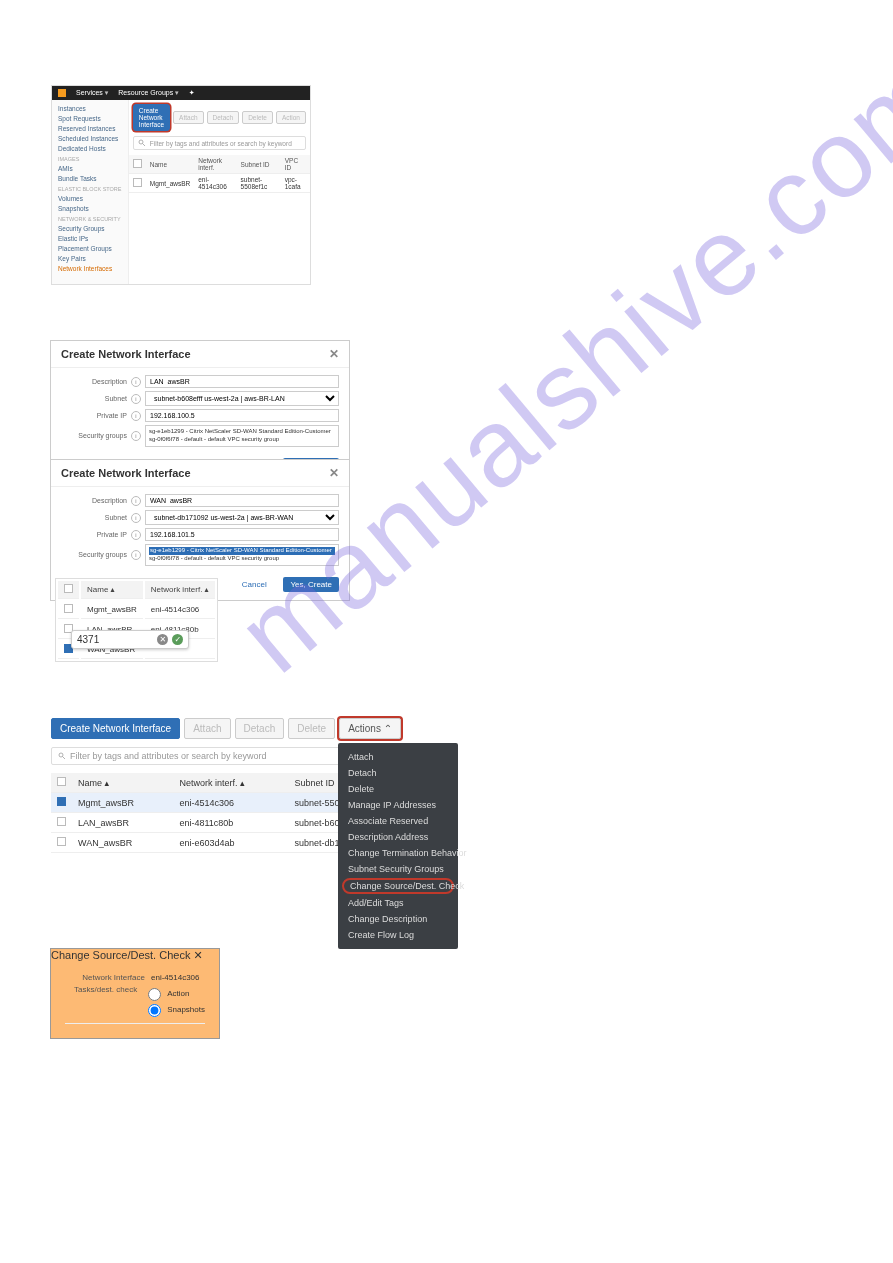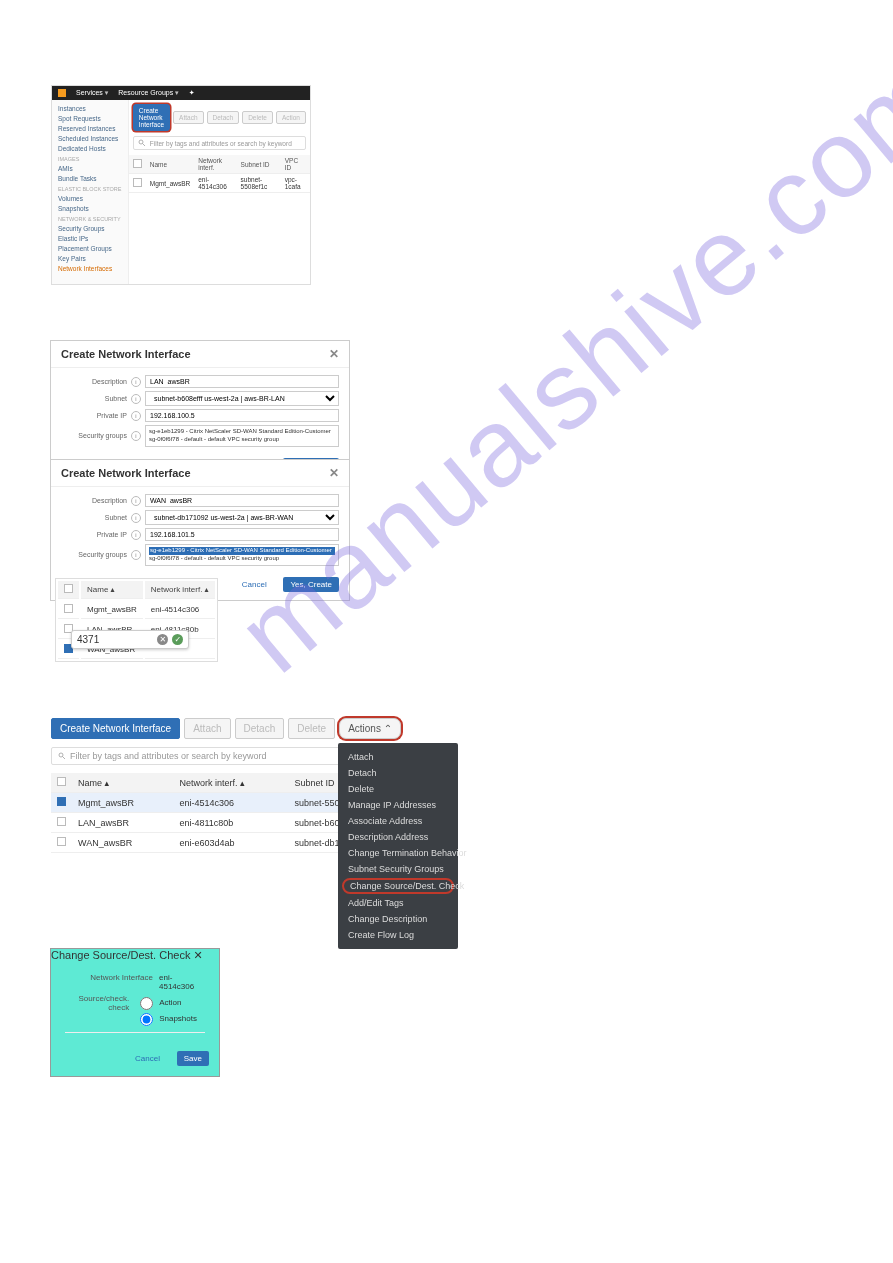--- a/index.html
+++ b/index.html
@@ -146,21 +146,21 @@
   .panel-actions .tbl2 { width: 100%; border-collapse: collapse; font-size: 9px; }
   .panel-actions .tbl2 th, .panel-actions .tbl2 td { padding: 4px 6px; text-align: left; border-bottom: 1px solid #eee; }
   .panel-actions .tbl2 th { background: #f3f3f3; font-weight: 500; }
   .panel-actions .tbl2 tr.sel-row { background: #e8f0fb; }
   .actions-btn {
     position: relative;
     border-radius: 11px;
   }
   .actions-btn.circled2 {
     box-shadow: 0 0 0 2px #c0392b;
-    border-radius: 7px;
+    border-radius: 2px;
   }
   .dropdown {
     position: absolute;
     right: -58px;
     top: 24px;
     width: 120px;
     background: #3b3f44;
     color: #dcdcdc;
     font-size: 9px;
     padding: 6px 0;
@@ -174,25 +174,25 @@
     margin: 1px 4px;
     padding: 1px 6px;
   }
 
   
   .csd {
     position: absolute;
     left: 50px; top: 948px;
     width: 170px;
     border: 1px solid #999;
-    background: #5eead4;
+    background: #fdba74;
   }
   .csd .dlg-title { font-size: 11px; }
   .csd .dlg-body { font-size: 8px; padding: 8px 14px; }
-  .csd .frow { display: flex; margin: 3px 8px; }
+  .csd .frow { display: flex; margin: 3px 0; }
   .csd .flbl { width: 86px; text-align: right; color: #555; padding-right: 6px; font-weight: 500; }
   .csd .fval { flex: 1; }
   .csd .radio { display: flex; align-items: center; gap: 3px; }
   .csd hr { border: none; border-top: 1px solid #eee; margin: 6px 0; }
   .csd .dlg-footer { padding: 4px 10px 10px; }
 </style>
 </head>
 <body>
 
 <div class="watermark">manualshive.com</div>
@@ -378,21 +378,21 @@
     <span class="btn disabled">Attach</span>
     <span class="btn disabled">Detach</span>
     <span class="btn disabled">Delete</span>
     <span class="btn actions-btn circled2" style="position:relative;">
       <span>Actions</span> <span>⌃</span>
       <div class="dropdown">
         <div class="mi">Attach</div>
         <div class="mi">Detach</div>
         <div class="mi">Delete</div>
         <div class="mi">Manage IP Addresses</div>
-        <div class="mi">Associate Address</div>
+        <div class="mi">Associate Reserved</div>
         <div class="mi">Description Address</div>
         <div class="mi">Change Termination Behavior</div>
         <div class="mi">Subnet Security Groups</div>
         <div class="mi circled3">Change Source/Dest. Check</div>
         <div class="mi">Add/Edit Tags</div>
         <div class="mi">Change Description</div>
         <div class="mi">Create Flow Log</div>
       </div>
     </span>
   </div>
@@ -437,31 +437,27 @@
   <div class="dlg-title">
     <span>Change Source/Dest. Check</span>
     <span class="close">✕</span>
   </div>
   <div class="dlg-body">
     <div class="frow">
         <span class="flbl">Network Interface</span>
         <span class="fval">eni-4514c306</span>
       </div>
     <div class="frow">
-        <span class="flbl">Source/check. check</span>
+        <span class="flbl">Tasks/dest. check</span>
       <span class="fval">
         <label class="radio">
             <input type="radio" name="sd" style=""> 
             <span>Action</span>
           </label>
         <label class="radio">
             <input type="radio" name="sd" checked="" style=""> 
             <span>Snapshots</span>
           </label>
       </span>
     </div>
     <hr>
   </div>
-  <div class="dlg-footer">
-    <span class="cancel">Cancel</span>
-    <button class="primary">Save</button>
-  </div>
 </div>
 
 </body></html>

